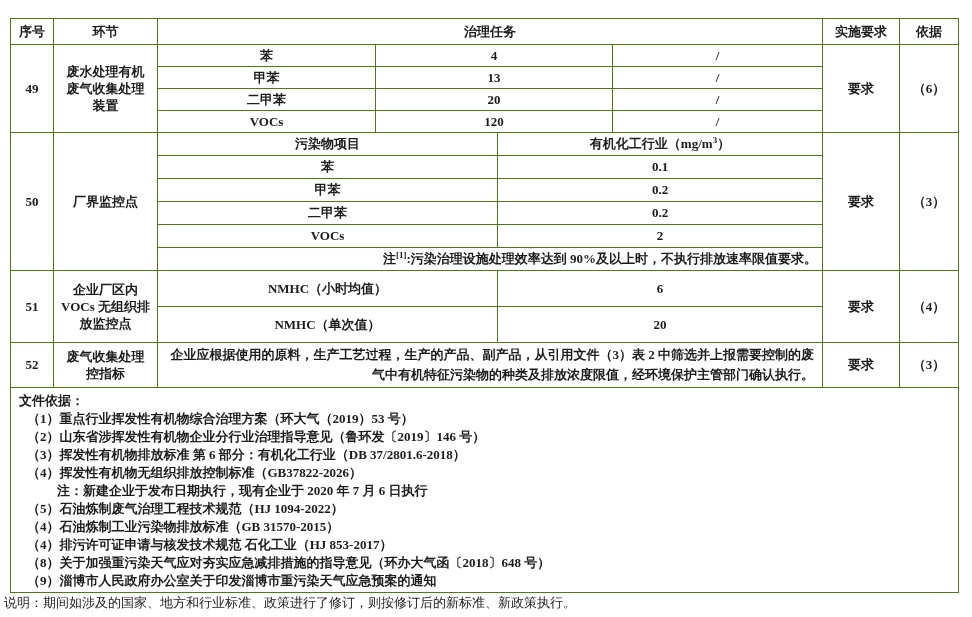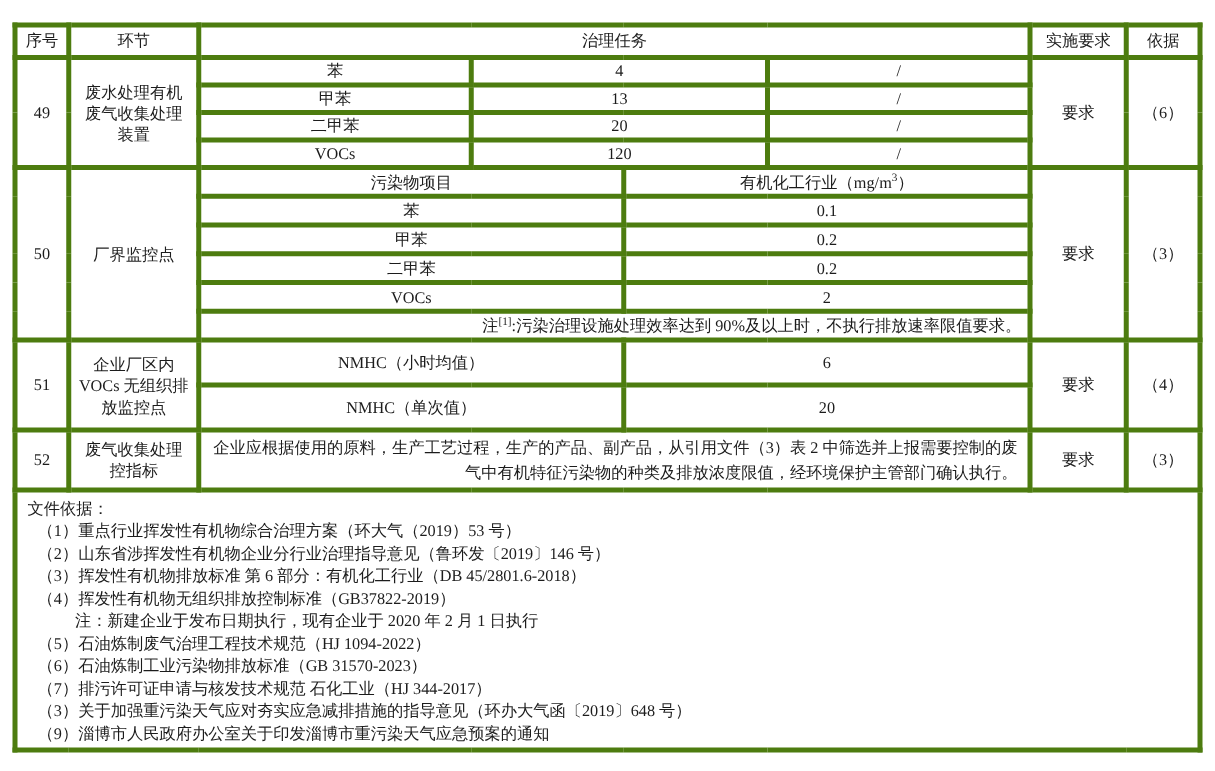--- a/index.html
+++ b/index.html
@@ -11,25 +11,25 @@
     overflow:hidden;
   }
   .doc{position:relative;width:972px;height:617px;}
   table.main{
     position:absolute;left:10px;top:18px;
     width:948px;
     border-collapse:collapse;
     table-layout:fixed;
   }
   td,th{
-    border:4px solid #4d7c0f;
+    border:1px solid #4d7c0f;
     text-align:center;
     vertical-align:middle;
     padding:0 2px;
-    font-weight:normal;
+    font-weight:bold;
     overflow:hidden;
   }
   .tr-head{height:26px;}
   .tr-49{height:22px;}
   .tr-50{height:23px;}
   .tr-51{height:36px;}
   .tr-52{height:44px;}
   .tr-refs{height:200px;}
   .stage{white-space:pre-line;line-height:17px;text-align:center;}
   sup{font-size:9px;line-height:0;}
@@ -146,26 +146,27 @@
       <td colspan="4" class="task-cell">企业应根据使用的原料，生产工艺过程，生产的产品、副产品，从引用文件（3）表 2 中筛选并上报需要控制的废气中有机特征污染物的种类及排放浓度限值，经环境保护主管部门确认执行。</td>
       <td>要求</td>
       <td>（3）</td>
     </tr>
 
     <tr class="tr-refs">
       <td colspan="8" class="refs-cell">
         <div class="ref-title">文件依据：</div>
         <div class="ref-line">（1）重点行业挥发性有机物综合治理方案（环大气（2019）53 号）</div>
         <div class="ref-line">（2）山东省涉挥发性有机物企业分行业治理指导意见（鲁环发〔2019〕146 号）</div>
-        <div class="ref-line">（3）挥发性有机物排放标准 第 6 部分：有机化工行业（DB 45/2801.6-2018）</div>
-        <div class="ref-line">（4）挥发性有机物无组织排放控制标准（GB37822-2019）</div>
-        <div class="ref-line ref-indent">注：新建企业于发布日期执行，现有企业于 2020 年 2 月 1 日执行</div>
+        <div class="ref-line">（3）挥发性有机物排放标准 第 6 部分：有机化工行业（DB 37/2801.6-2018）</div>
+        <div class="ref-line">（4）挥发性有机物无组织排放控制标准（GB37822-2026）</div>
+        <div class="ref-line ref-indent">注：新建企业于发布日期执行，现有企业于 2020 年 7 月 6 日执行</div>
         <div class="ref-line">（5）石油炼制废气治理工程技术规范（HJ 1094-2022）</div>
-        <div class="ref-line">（6）石油炼制工业污染物排放标准（GB 31570-2023）</div>
-        <div class="ref-line">（7）排污许可证申请与核发技术规范 石化工业（HJ 344-2017）</div>
-        <div class="ref-line">（3）关于加强重污染天气应对夯实应急减排措施的指导意见（环办大气函〔2019〕648 号）</div>
+        <div class="ref-line">（4）石油炼制工业污染物排放标准（GB 31570-2015）</div>
+        <div class="ref-line">（4）排污许可证申请与核发技术规范 石化工业（HJ 853-2017）</div>
+        <div class="ref-line">（8）关于加强重污染天气应对夯实应急减排措施的指导意见（环办大气函〔2018〕648 号）</div>
         <div class="ref-line">（9）淄博市人民政府办公室关于印发淄博市重污染天气应急预案的通知</div>
       </td>
     </tr>
   </tbody>
     </table>
 
+  <div class="footer-note">说明：期间如涉及的国家、地方和行业标准、政策进行了修订，则按修订后的新标准、新政策执行。</div>
 </div>
 
 </body></html>

